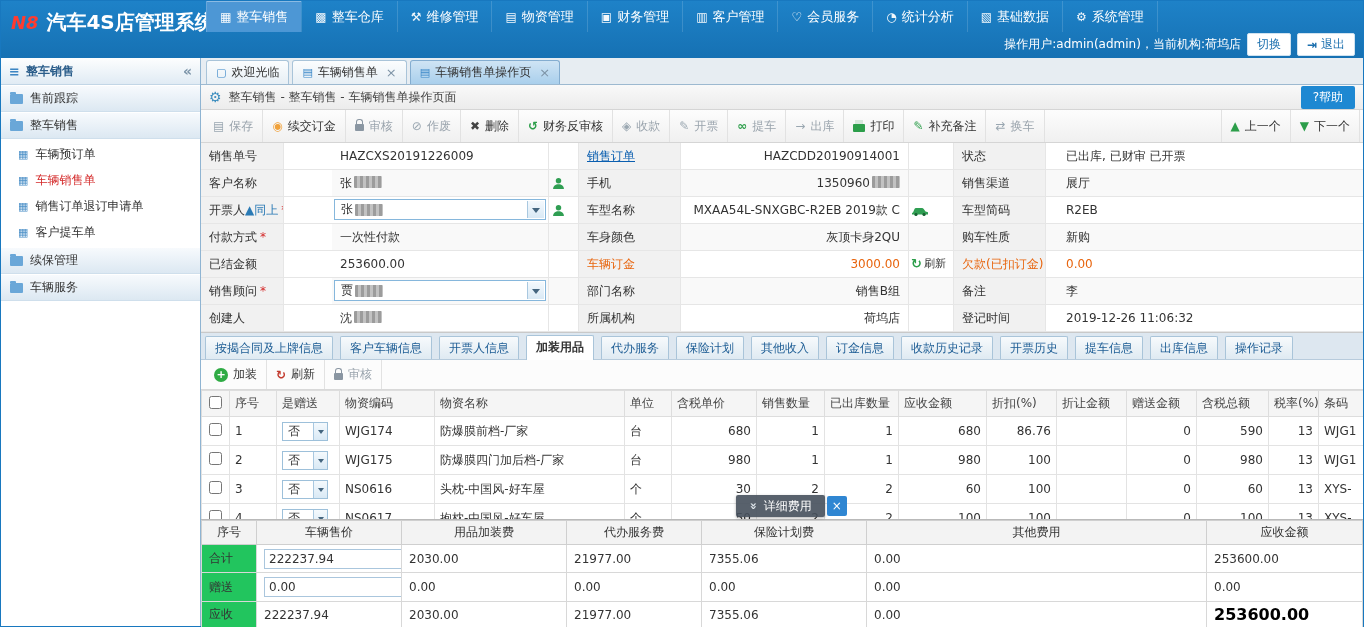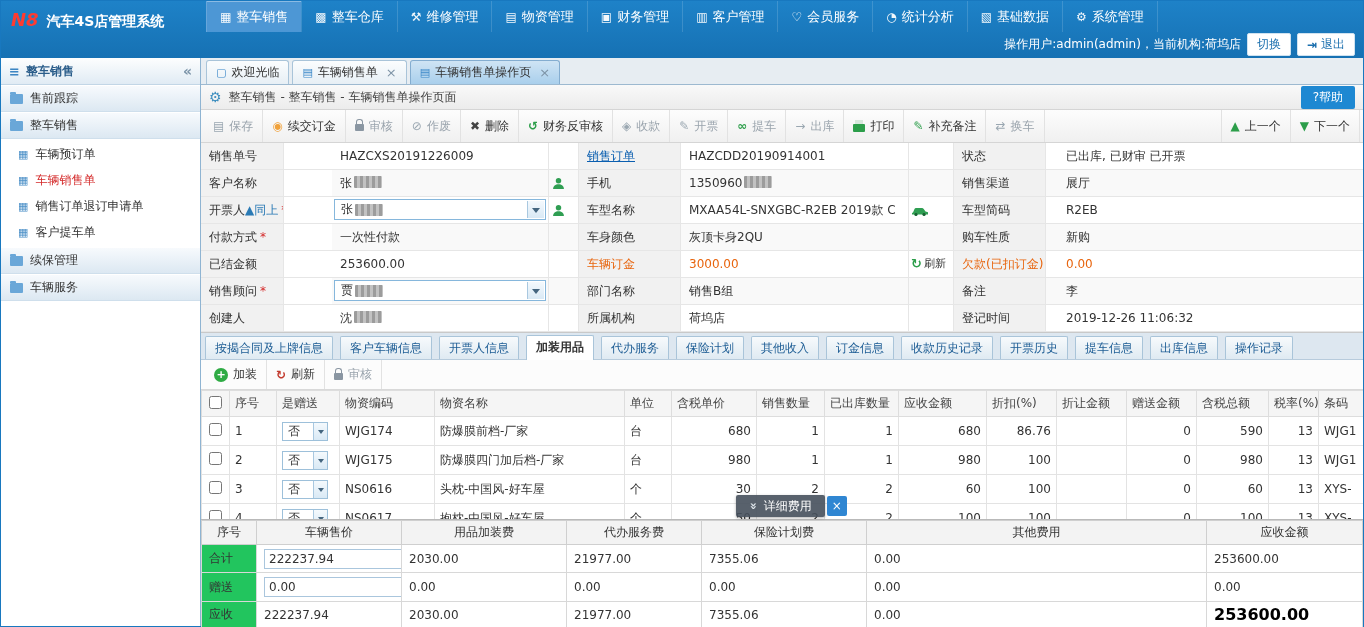--- a/index.html
+++ b/index.html
@@ -7,21 +7,21 @@
   body {
     font-family: "DejaVu Sans", "Liberation Sans", sans-serif;
     font-size: 12px; color:#333; background:#fff;
   }
   .page { width:1364px; height:627px; border:1px solid #1878bf; display:flex; flex-direction:column; }
 
   
   .topbar { height:57px; background:linear-gradient(#1e82c8,#1671b3); position:relative; flex:none; color:#fff; }
   .logo { position:absolute; left:10px; top:8px; white-space:nowrap; }
   .logo-n8 { color:#ff3b30; font-weight:bold; font-style:italic; font-size:18px; }
-  .logo-title { color:#fff; font-weight:bold; font-size:14px; margin-left:4px; }
+  .logo-title { color:#fff; font-weight:bold; font-size:20px; margin-left:4px; }
   .mainnav { position:absolute; left:205px; top:0; height:31px; display:flex; align-items:stretch; }
   .nav-item { display:flex; align-items:center; gap:5px; padding:0 13px; color:#fff; font-size:13px; cursor:pointer; white-space:nowrap; border-left:1px solid rgba(255,255,255,0.15); }
   .nav-item:last-child { border-right:1px solid rgba(255,255,255,0.15); }
   .nav-item.active { background:#4d97d5; box-shadow:inset 0 1px 0 rgba(255,255,255,.35); }
   .nav-ic { font-size:12px; opacity:.95; }
   .userline { position:absolute; right:8px; top:32px; display:flex; align-items:center; gap:6px; font-size:12px; }
   .btn-white { background:#fff; color:#1b6fae; border:1px solid #cfe2f0; border-radius:2px; padding:2px 9px; font-size:12px; display:flex; align-items:center; gap:4px; cursor:pointer; font-family:inherit; }
   .ic-exit { color:#1b6fae; font-weight:bold; }
 
   
@@ -62,21 +62,21 @@
   .ic-lock::before { content:""; position:absolute; top:-5px; left:1px; width:5px; height:5px; border:1.5px solid #8a96a2; border-bottom:none; border-radius:3px 3px 0 0; }
   .ic-print { width:12px; height:8px; background:#2c9e4a; border-radius:1px; position:relative; display:inline-block; margin-top:4px; flex:none; }
   .ic-print::before { content:""; position:absolute; top:-4px; left:2px; width:8px; height:4px; background:#d7e8dc; }
 
   
   .form { flex:none; border-bottom:1px solid #c9c9c9; }
   .frow { display:flex; height:27px; line-height:26px; border-bottom:1px solid #e6e6e6; }
   .fcell { border-right:1px solid #e6e6e6; padding:0 8px; white-space:nowrap; overflow:hidden; }
   .flabel { background:#f1f1f1; color:#333; }
   .frow:nth-child(even) .fvalue { background:#f9f9f9; }
-  .w-l1{width:83px;} .w-v1{width:217px;margin-left:48px;} .w-i1{width:30px; padding:0 3px;} .w-l2{width:102px;} .w-v2{width:228px;} .w-i2{width:45px; padding:0 2px;} .w-l3{width:92px;} .w-v3{flex:1; border-right:none;padding-left:20px;}
+  .w-l1{width:83px;} .w-v1{width:217px;margin-left:48px;} .w-i1{width:30px; padding:0 3px;} .w-l2{width:102px;} .w-v2{width:228px;text-align:right;} .w-i2{width:45px; padding:0 2px;} .w-l3{width:92px;} .w-v3{flex:1; border-right:none;padding-left:20px;}
   .flink { color:#0b5fb0; text-decoration:underline; cursor:pointer; }
   .star { color:#d42a2a; margin-left:3px; }
   .same-up { color:#2a7ab5; }
   .orange { color:#e8650e; }
   .redact { display:inline-block; width:28px; height:12px; vertical-align:-1px; margin-left:2px; border-radius:1px;
             background:repeating-linear-gradient(90deg,#9c9c9c 0 3px,#c2c2c2 3px 6px); }
   .sel { height:21px; margin-top:2px; line-height:19px; border:1px solid #86b7dc; background:#fff; position:relative; padding:0 20px 0 6px; display:flex; align-items:center; }
   .sel::before { content:""; position:absolute; right:1px; top:1px; bottom:1px; width:16px; background:linear-gradient(#f4f9fd,#d9e9f5); border-left:1px solid #a9c8e0; }
   .sel::after { content:""; position:absolute; right:5px; top:8px; border:4px solid transparent; border-top:5px solid #44657f; }
   .v-noPad { padding:0 2px; }

